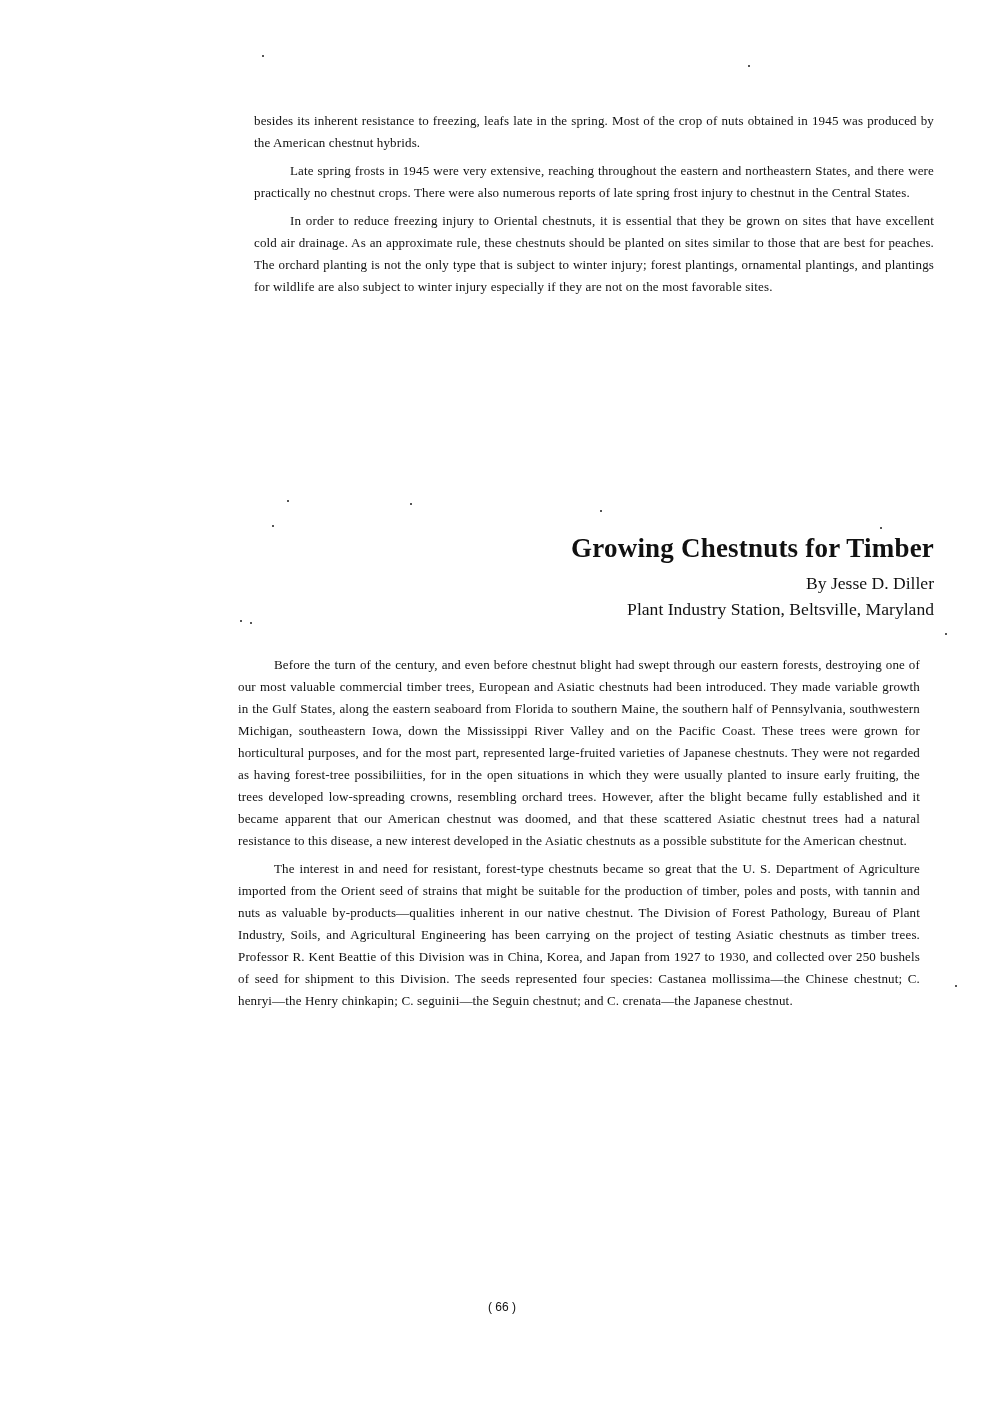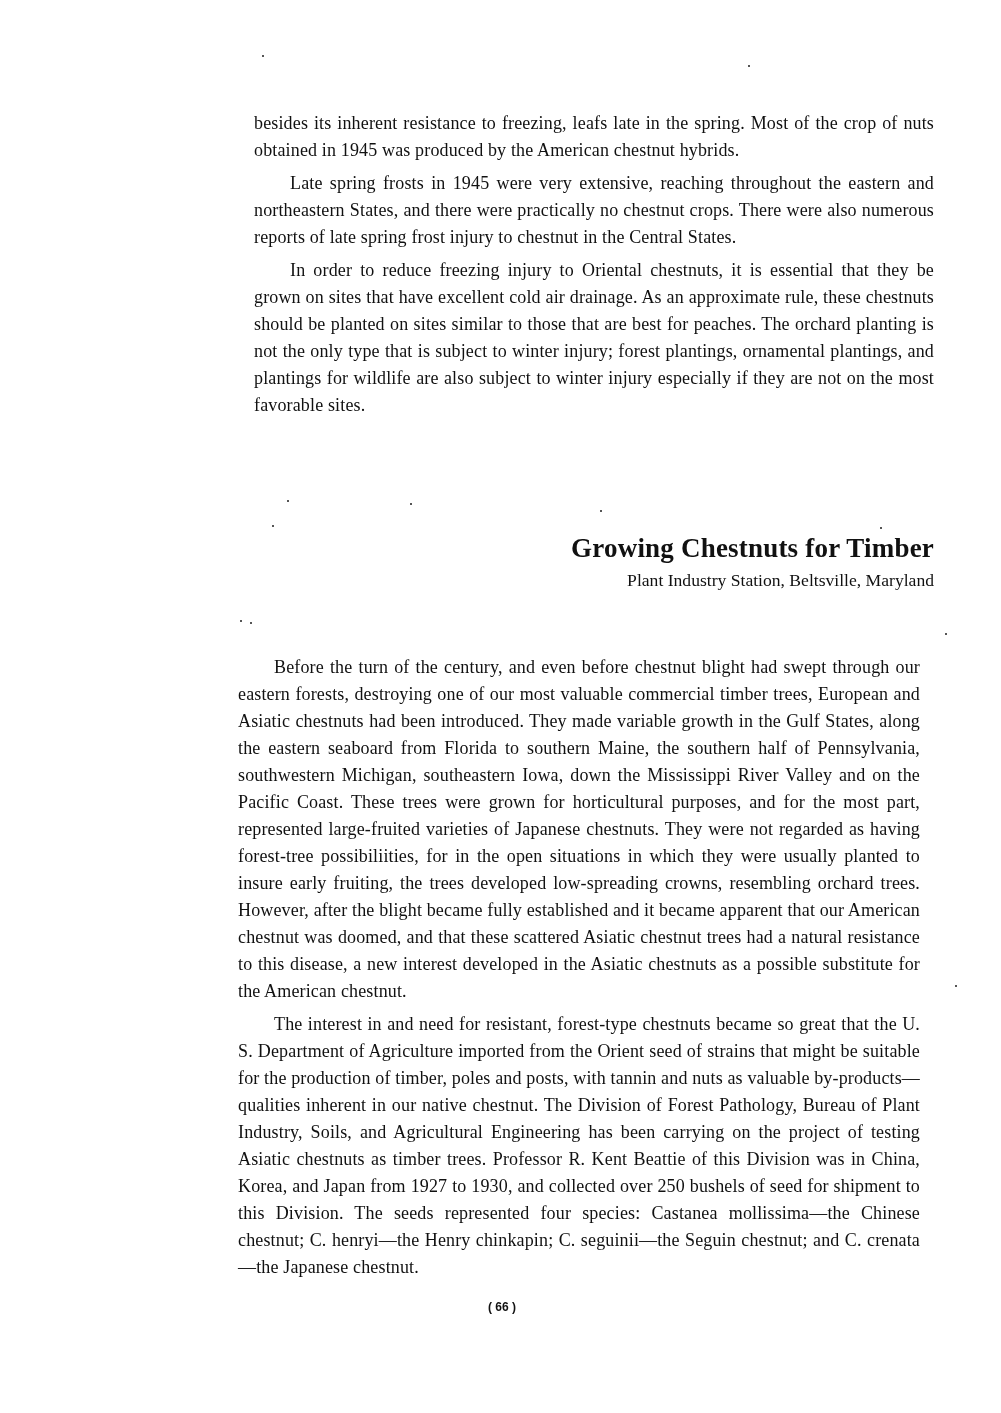--- a/index.html
+++ b/index.html
@@ -16,22 +16,22 @@
     color: #111111;
   }
   .page {
     position: absolute;
     left: 254px;
     top: 110px;
     width: 680px;
   }
   .para {
     margin: 0;
-    font-size: 18px;
-    line-height: 27px;
+    font-size: 13px;
+    line-height: 22px;
     text-align: justify;
     letter-spacing: 0.15px;
   }
   .para.indent {
     text-indent: 36px;
   }
   .para + .para {
     margin-top: 6px;
   }
   .article-header {
@@ -67,21 +67,21 @@
     top: 654px;
     width: 682px;
   }
   .page-number {
     position: absolute;
     left: 0;
     width: 1001px;
     top: 1300px;
     text-align: center;
     font-family: "Liberation Sans", "DejaVu Sans", sans-serif;
-    font-weight: bold;
+    font-weight: normal;
     font-size: 12px;
     padding-left: 3px;
     box-sizing: border-box;
   }
   .speck {
     position: absolute;
     width: 2px;
     height: 2px;
     background: #555;
   }
@@ -90,20 +90,21 @@
 <body>
 
 <div class="page">
   <p class="para">besides its inherent resistance to freezing, leafs late in the spring. Most of the crop of nuts obtained in 1945 was produced by the American chestnut hybrids.</p>
   <p class="para indent">Late spring frosts in 1945 were very extensive, reaching throughout the eastern and northeastern States, and there were practically no chestnut crops. There were also numerous reports of late spring frost injury to chestnut in the Central States.</p>
   <p class="para indent">In order to reduce freezing injury to Oriental chestnuts, it is essential that they be grown on sites that have excellent cold air drainage. As an approximate rule, these chestnuts should be planted on sites similar to those that are best for peaches. The orchard planting is not the only type that is subject to winter injury; forest plantings, ornamental plantings, and plantings for wildlife are also subject to winter injury especially if they are not on the most favorable sites.</p>
 </div>
 
 <div class="article-header">
   <h1 class="title">Growing Chestnuts for Timber</h1>
+  <p class="byline">By Jesse D. Diller</p>
   <p class="affiliation">Plant Industry Station, Beltsville, Maryland</p>
 </div>
 
 <div class="body2">
   <p class="para indent">Before the turn of the century, and even before chestnut blight had swept through our eastern forests, destroying one of our most valuable commercial timber trees, European and Asiatic chestnuts had been introduced. They made variable growth in the Gulf States, along the eastern seaboard from Florida to southern Maine, the southern half of Pennsylvania, southwestern Michigan, southeastern Iowa, down the Mississippi River Valley and on the Pacific Coast. These trees were grown for horticultural purposes, and for the most part, represented large-fruited varieties of Japanese chestnuts. They were not regarded as having forest-tree possibiliities, for in the open situations in which they were usually planted to insure early fruiting, the trees developed low-spreading crowns, resembling orchard trees. However, after the blight became fully established and it became apparent that our American chestnut was doomed, and that these scattered Asiatic chestnut trees had a natural resistance to this disease, a new interest developed in the Asiatic chestnuts as a possible substitute for the American chestnut.</p>
   <p class="para indent">The interest in and need for resistant, forest-type chestnuts became so great that the U. S. Department of Agriculture imported from the Orient seed of strains that might be suitable for the production of timber, poles and posts, with tannin and nuts as valuable by-products—qualities inherent in our native chestnut. The Division of Forest Pathology, Bureau of Plant Industry, Soils, and Agricultural Engineering has been carrying on the project of testing Asiatic chestnuts as timber trees. Professor R. Kent Beattie of this Division was in China, Korea, and Japan from 1927 to 1930, and collected over 250 bushels of seed for shipment to this Division. The seeds represented four species: Castanea mollissima—the Chinese chestnut; C. henryi—the Henry chinkapin; C. seguinii—the Seguin chestnut; and C. crenata—the Japanese chestnut.</p>
 </div>
 
 <div class="page-number">( 66 )</div>
 

